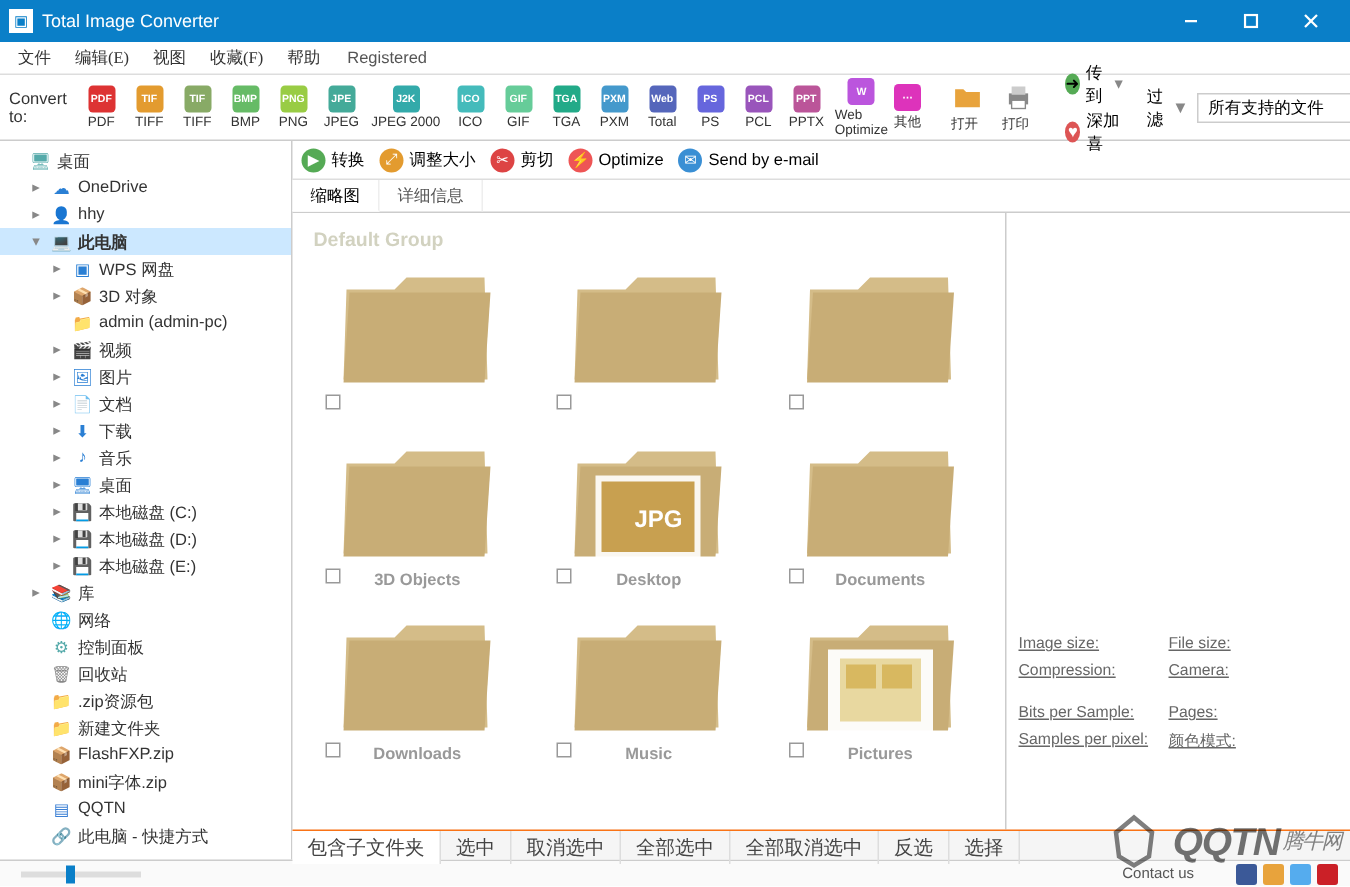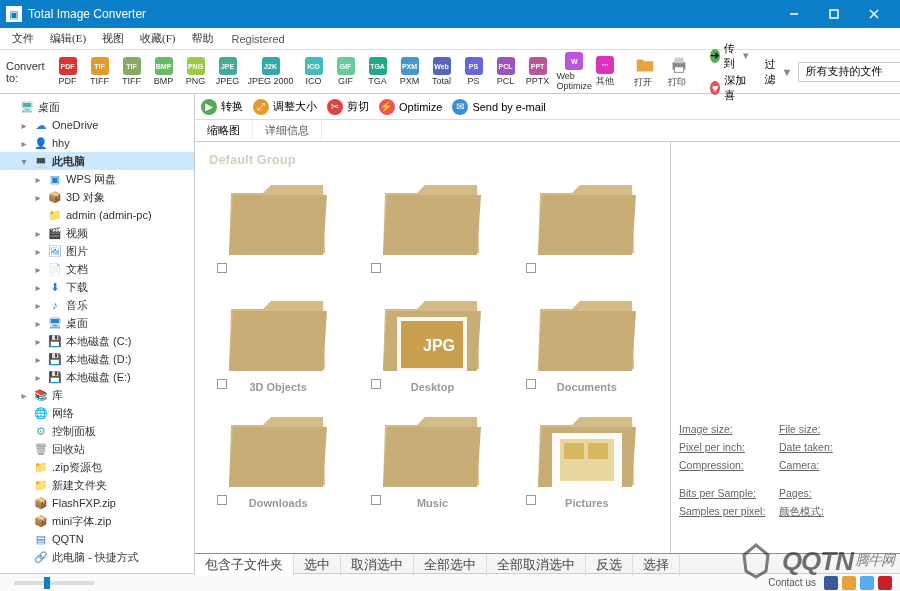--- a/index.html
+++ b/index.html
@@ -68,21 +68,21 @@
 .info-row .k { width: 100px; }
 
 .bottombar { height: 20px; border-top: 1px solid #f97316; display: flex; align-items: flex-start; font-size: 13px; background: #f5f5f5; }
 .btab { padding: 2px 10px; cursor: pointer; border-right: 1px solid #ddd; color: #444; }
 .btab.active { background: #fff; }
 
 .statusbar { height: 18px; border-top: 1px solid #ccc; display: flex; align-items: center; font-size: 10px; padding: 0 6px; background: #fafafa; }
 .statusbar .slider { width: 80px; height: 4px; background: #ddd; margin: 0 8px; position: relative; }
 .statusbar .slider .thumb { position: absolute; width: 6px; height: 12px; background: #0a7fc8; left: 30px; top: -4px; }
 .statusbar .spacer { flex: 1; }
-.statusbar .contact { color: #555; margin-right: 6px; }
+.statusbar .contact { color: #555; margin-right: 26px; }
 .soc { width: 14px; height: 14px; margin: 0 2px; border-radius: 2px; }
 
 .watermark { position: absolute; right: 6px; bottom: 10px; font-size: 26px; font-weight: bold; color: rgba(0,0,0,0.55); font-style: italic; letter-spacing: -1px; display:flex; align-items:center; gap:6px;}
 .watermark .logo { width:40px; height:40px; }
 .watermark .cn { font-size: 14px; font-weight: normal; color: rgba(80,80,80,0.7); margin-left:-4px; }
 
 
 .grid-area::-webkit-scrollbar { width: 14px; }
 .grid-area::-webkit-scrollbar-track { background: #f0f0f0; }
 .grid-area::-webkit-scrollbar-thumb { background: #c8c8c8; }
@@ -522,24 +522,20 @@
             </div>
           </div>
       </div>
       <div class="side">
         <div class="side-top"></div>
         <div class="info-row">
             <div class="k">Image size:</div>
             <div class="k">File size:</div>
           </div>
         <div class="info-row">
-            <div class="k">Pixel per inch:</div>
-            <div class="k">Date taken:</div>
-          </div>
-        <div class="info-row">
             <div class="k">Compression:</div>
             <div class="k">Camera:</div>
           </div>
         <div style="height:10px"></div>
         <div class="info-row">
             <div class="k">Bits per Sample:</div>
             <div class="k">Pages:</div>
           </div>
         <div class="info-row">
             <div class="k">Samples per pixel:</div>

